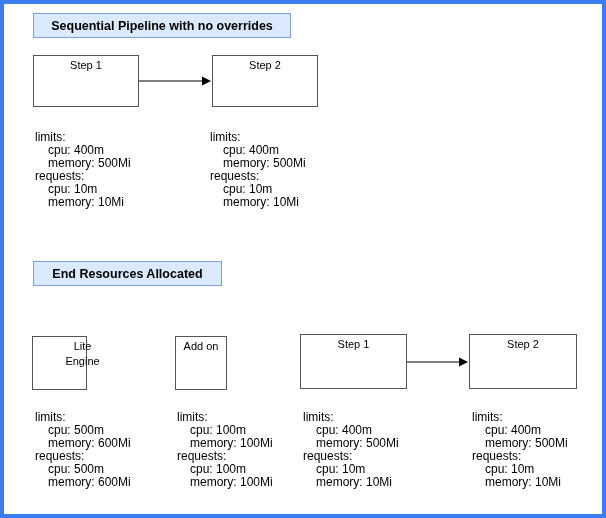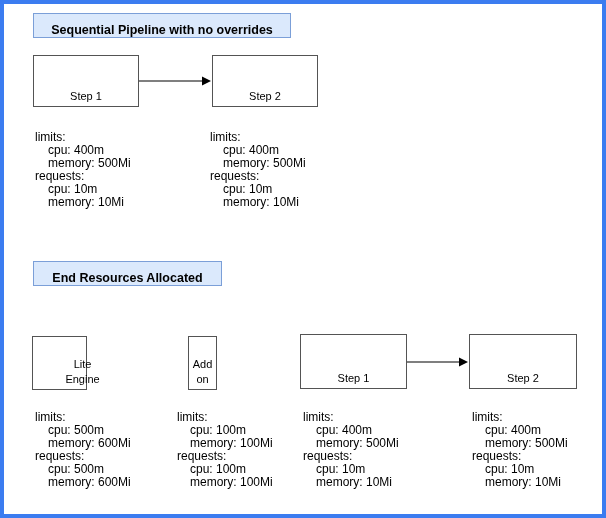--- a/index.html
+++ b/index.html
@@ -15,33 +15,33 @@
   .frame {
     position: absolute;
     inset: 0;
     border: 4px solid #3b7cf0;
     pointer-events: none;
     box-sizing: border-box;
   }
   .sec-title {
     position: absolute;
     display: flex;
-    align-items: flex-end;
+    align-items: center;
     justify-content: center;
     background: #dbe9fc;
     border: 1.5px solid #7b9fd8;
     box-sizing: border-box;
     font-weight: bold;
     font-size: 12.5px;
     white-space: nowrap;
   }
   .node {
     position: absolute;
     display: flex;
-    align-items: flex-end;
+    align-items: flex-start;
     justify-content: center;
     background: #ffffff;
     border: 1.5px solid #545454;
     box-sizing: border-box;
     font-size: 11px;
     text-align: center;
     line-height: 15px;
     padding: 2px;
   }
   .arrow { position: absolute; }
@@ -96,21 +96,21 @@
   </div>
 
   <div class="sec-title" style="left:33px; top:261px; width:189px; height:25px;">
     <span>End Resources Allocated</span>
   </div>
 
   <div class="node" style="left:32px; top:336px; width:55px; height:54px;padding-left:48px;">
     <span>Lite Engine</span>
   </div>
 
-  <div class="node" style="left:175px; top:336px; width:29px; height:54px;margin-left:13px;">
+  <div class="node" style="left:175px; top:336px; width:52px; height:54px;">
     <span>Add on</span>
   </div>
 
   <div class="node" style="left:300px; top:334px; width:107px; height:55px;">
     <span>Step 1</span>
   </div>
 
   <div class="arrow" style="left:407px; top:354px;">
     <svg width="62" height="16">
       <line x1="0" y1="8" x2="52" y2="8" stroke="#000000" stroke-width="1.2"></line>

